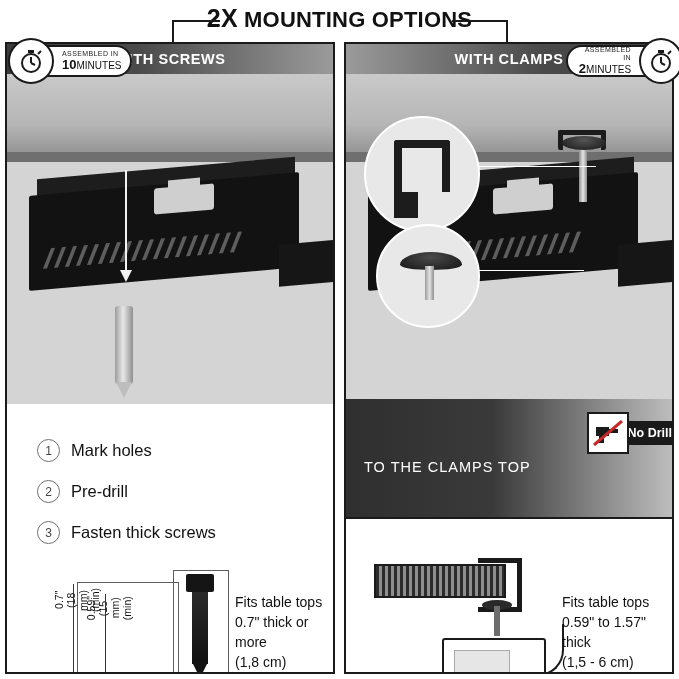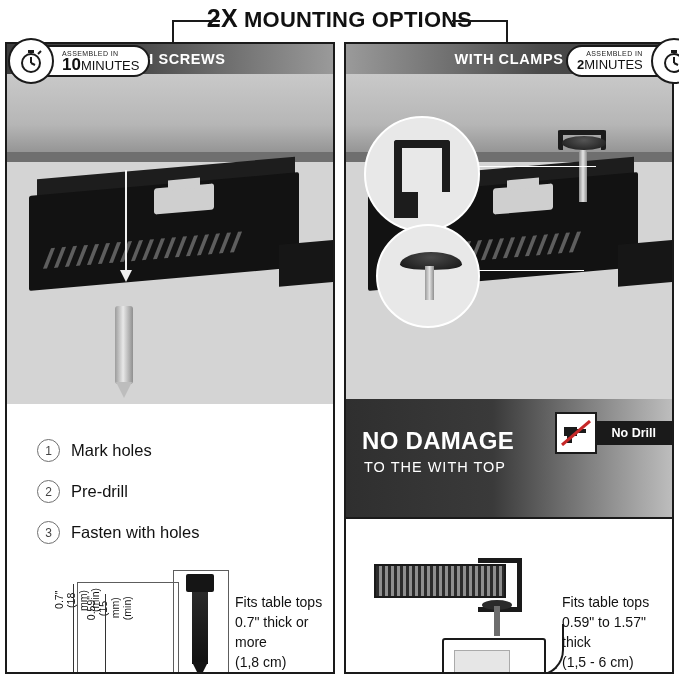--- a/index.html
+++ b/index.html
@@ -184,42 +184,42 @@
   .timer .pill {
     height:32px; background:#fff; border:2px solid #1a1a1a;
     display:flex; flex-direction:column; justify-content:center;
     padding:2px 9px;
   }
   .timer.left-timer .pill { border-radius:0 16px 16px 0; margin-left:-8px; padding-left:14px; }
   .timer.right-timer { flex-direction:row-reverse; }
   .timer.right-timer .pill { border-radius:16px 0 0 16px; margin-right:-8px; padding-right:14px; text-align:right; }
   .timer .a { font-size:7px; letter-spacing:.4px; color:#222; line-height:8px; }
   .timer .b { font-size:13px; font-weight:bold; color:#111; line-height:14px; }
-  .timer .b span { font-size:13px; font-weight:normal; }
+  .timer .b span { font-size:10px; font-weight:normal; }
   .t-left { left:8px; top:38px; }
   .t-right { left:566px; top:38px; }
 
   
   .nodamage {
     position:absolute; left:0; top:355px; width:100%; height:118px;
     background:linear-gradient(90deg,#2f2f2f 0%, #3a3a3a 45%, #bdbdbd 100%);
     color:#fff;
   }
   .nd-1 { position:absolute; left:16px; top:28px; font-size:24px; font-weight:bold; letter-spacing:.3px; }
   .nd-2 { position:absolute; left:18px; top:60px; font-size:14.5px; letter-spacing:1px; }
   .nobadge {
     position:absolute; right:0; display:flex; align-items:center;
   }
   .nobadge .ico {
     width:42px; height:42px; background:#fff; border:2px solid #1a1a1a;
     position:relative; display:flex; align-items:center; justify-content:center;
   }
   .nobadge .lbl {
     background:#1a1a1a; color:#fff; font-size:12.5px; font-weight:bold;
-    padding:5px 16px; margin-left:-1px;
+    padding:5px 0; margin-left:-1px;
   }
   .nb1 { top:13px; right:0; }
   .nb2 { top:70px; right:0; }
 
   
   .spec-left { position:absolute; left:26px; top:538px; width:300px; }
   .dimbox {
     position:absolute; left:44px; top:0; width:102px; height:96px;
     border:1px solid #5d5d5d;
   }
@@ -324,21 +324,21 @@
       <div class="step">
         <div class="num">1</div>
         <div class="txt">Mark holes</div>
       </div>
       <div class="step">
         <div class="num">2</div>
         <div class="txt">Pre-drill</div>
       </div>
       <div class="step">
         <div class="num">3</div>
-        <div class="txt">Fasten with holes</div>
+        <div class="txt">Fasten thick screws</div>
       </div>
     </div>
 
     <div class="spec-left">
       <div class="vlabel v1">
         <span>0.7"</span>
         <span>(18 mm)</span>
         <span>(min)</span>
       </div>
       <div class="arrowcol a1"></div>
@@ -406,22 +406,21 @@
       <div class="callout c1">
         <div class="clampimg"></div>
       </div>
       <div class="callout c2">
         <div class="knobimg"></div>
         <div class="knobstem"></div>
       </div>
     </div>
 
     <div class="nodamage">
-      <div class="nd-1">NO DAMAGE</div>
-      <div class="nd-2">TO THE WITH TOP</div>
+      <div class="nd-2">TO THE CLAMPS TOP</div>
 
       <div class="nobadge nb1">
         <div class="ico">
           <svg width="30" height="26" viewBox="0 0 30 26">
             <rect x="3" y="7" width="13" height="9" fill="#1a1a1a"></rect>
             <rect x="16" y="9" width="9" height="4" fill="#1a1a1a"></rect>
             <rect x="6" y="16" width="5" height="7" fill="#1a1a1a"></rect>
             <line x1="1" y1="25" x2="29" y2="1" stroke="#c62828" stroke-width="3"></line>
           </svg>
         </div>
@@ -454,21 +453,21 @@
       <svg width="28" height="28" viewBox="0 0 28 28">
         <circle cx="14" cy="16" r="9" fill="none" stroke="#1a1a1a" stroke-width="2"></circle>
         <line x1="14" y1="16" x2="14" y2="10" stroke="#1a1a1a" stroke-width="2"></line>
         <line x1="14" y1="16" x2="18" y2="18" stroke="#1a1a1a" stroke-width="2"></line>
         <rect x="11" y="3" width="6" height="3" fill="#1a1a1a"></rect>
         <line x1="21" y1="7" x2="24" y2="4" stroke="#1a1a1a" stroke-width="2"></line>
       </svg>
     </div>
     <div class="pill">
       <div class="a">ASSEMBLED IN</div>
-      <div class="b"><span style="font-size:17px;font-weight:bold;">10</span><span>MINUTES</span></div>
+      <div class="b"><span style="font-size:13px;font-weight:bold;">10</span><span>MINUTES</span></div>
     </div>
   </div>
 
   <div class="timer right-timer t-right">
     <div class="circle">
       <svg width="28" height="28" viewBox="0 0 28 28">
         <circle cx="14" cy="16" r="9" fill="none" stroke="#1a1a1a" stroke-width="2"></circle>
         <line x1="14" y1="16" x2="14" y2="10" stroke="#1a1a1a" stroke-width="2"></line>
         <line x1="14" y1="16" x2="18" y2="18" stroke="#1a1a1a" stroke-width="2"></line>
         <rect x="11" y="3" width="6" height="3" fill="#1a1a1a"></rect>

